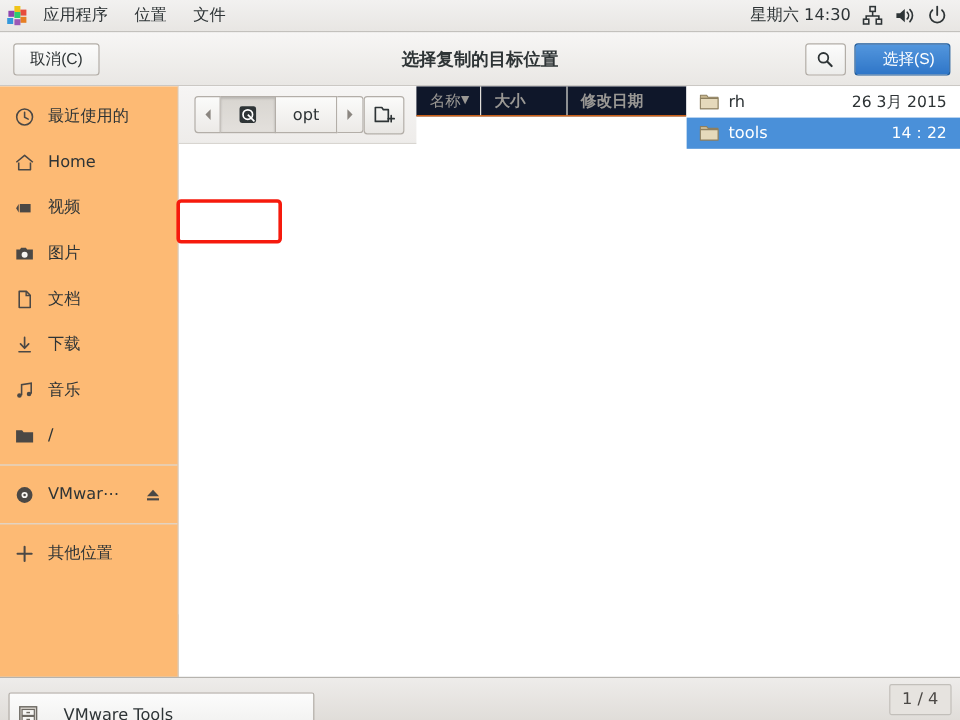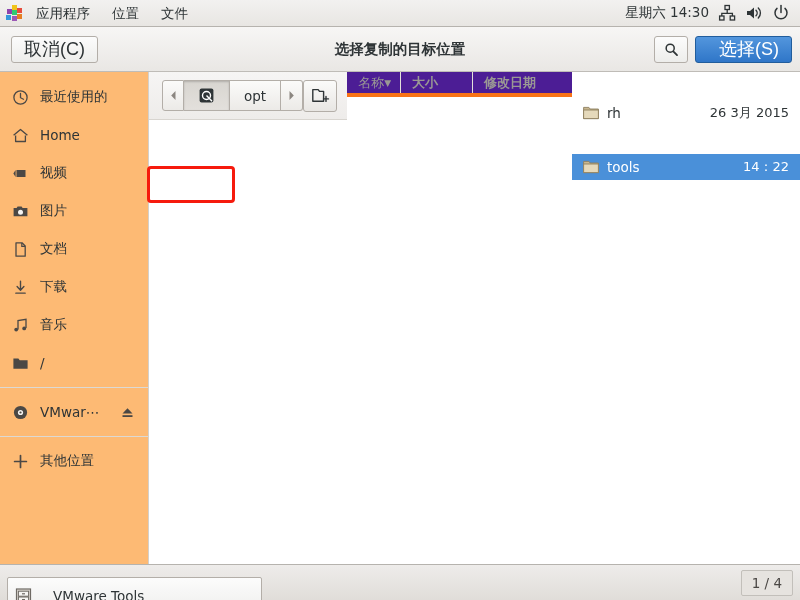--- a/index.html
+++ b/index.html
@@ -46,21 +46,21 @@
   }
   #dialog-title {
     position: absolute; left: 0; right: 0; text-align: center;
     font-size: 14.5px; font-weight: bold; color: #2e3436; pointer-events: none;
   }
   .hdr-btn {
     position: relative; z-index: 2;
     height: 27px; min-width: 72px; padding: 0 12px;
     border: 1px solid #b3aea8; border-radius: 3px;
     background: linear-gradient(to bottom, #fcfcfc 0%, #ededeb 100%);
-    font-size: 18px; color: #2e3436; cursor: pointer;
+    font-size: 13px; color: #2e3436; cursor: pointer;
     display: flex; align-items: center; justify-content: center;
   }
   #cancel-button { margin-left: 3px; }
   #header-right { margin-left: auto; display: flex; align-items: center; gap: 7px; z-index: 2; }
   #search-button { min-width: 34px; width: 34px; padding: 0; }
   #select-button {
     border: 1px solid #215d9c; color: #ffffff; font-weight: normal;
     background: linear-gradient(to bottom, #5396dd 0%, #2f76c8 100%);
     min-width: 74px;
     padding-left: 23px;
@@ -114,38 +114,38 @@
   #newfolder-button {
     margin-left: auto; width: 34px; height: 32px;
     border: 1px solid #b3aea8; border-radius: 3px;
     background: linear-gradient(to bottom, #fbfbfa 0%, #e8e6e3 100%);
     display: flex; align-items: center; justify-content: center; cursor: pointer;
   }
 
   
   #col-head {
     height: 25px; flex: none; display: flex; align-items: stretch;
-    background: #4c1d95; border-bottom: 4px solid #f97316;
+    background: #0f172a; border-bottom: 1px solid #f97316;
     color: #9a9894; font-size: 13px;
   }
   .col {
     display: flex; align-items: center; cursor: pointer;
     padding-left: 11px; position: relative;
   }
   .col + .col { border-left: 1px solid #e2dfda; font-weight: bold; }
   #col-name { flex: 1; }
   #col-size { width: 72px; }
   #col-date { width: 100px; }
   #sort-arrow { margin-left: auto; margin-right: 9px; font-size: 9px; color: #9a9894; }
 
   
   #file-list { flex: 1; overflow: hidden; background: #ffffff; position: relative; }
   .file-row {
     height: 26px; display: flex; align-items: center; cursor: pointer;
-    color: #2e3436; font-size: 13.5px; margin-top: 28px;
+    color: #2e3436; font-size: 13.5px;
   }
   .file-row.selected { background: #4a90d9; color: #ffffff; }
   .row-name { flex: 1; display: flex; align-items: center; gap: 8px; padding-left: 11px; }
   .row-size { width: 72px; text-align: right; padding-right: 10px; font-size: 13px; }
   .row-date { width: 100px; text-align: right; padding-right: 11px; font-size: 13px; white-space: nowrap; }
   .folder-ico { width: 16px; height: 14px; flex: none; display: block; }
 
   
   #annotation-box {
     position: absolute; left: 147px; top: 166px; width: 88px; height: 37px;

